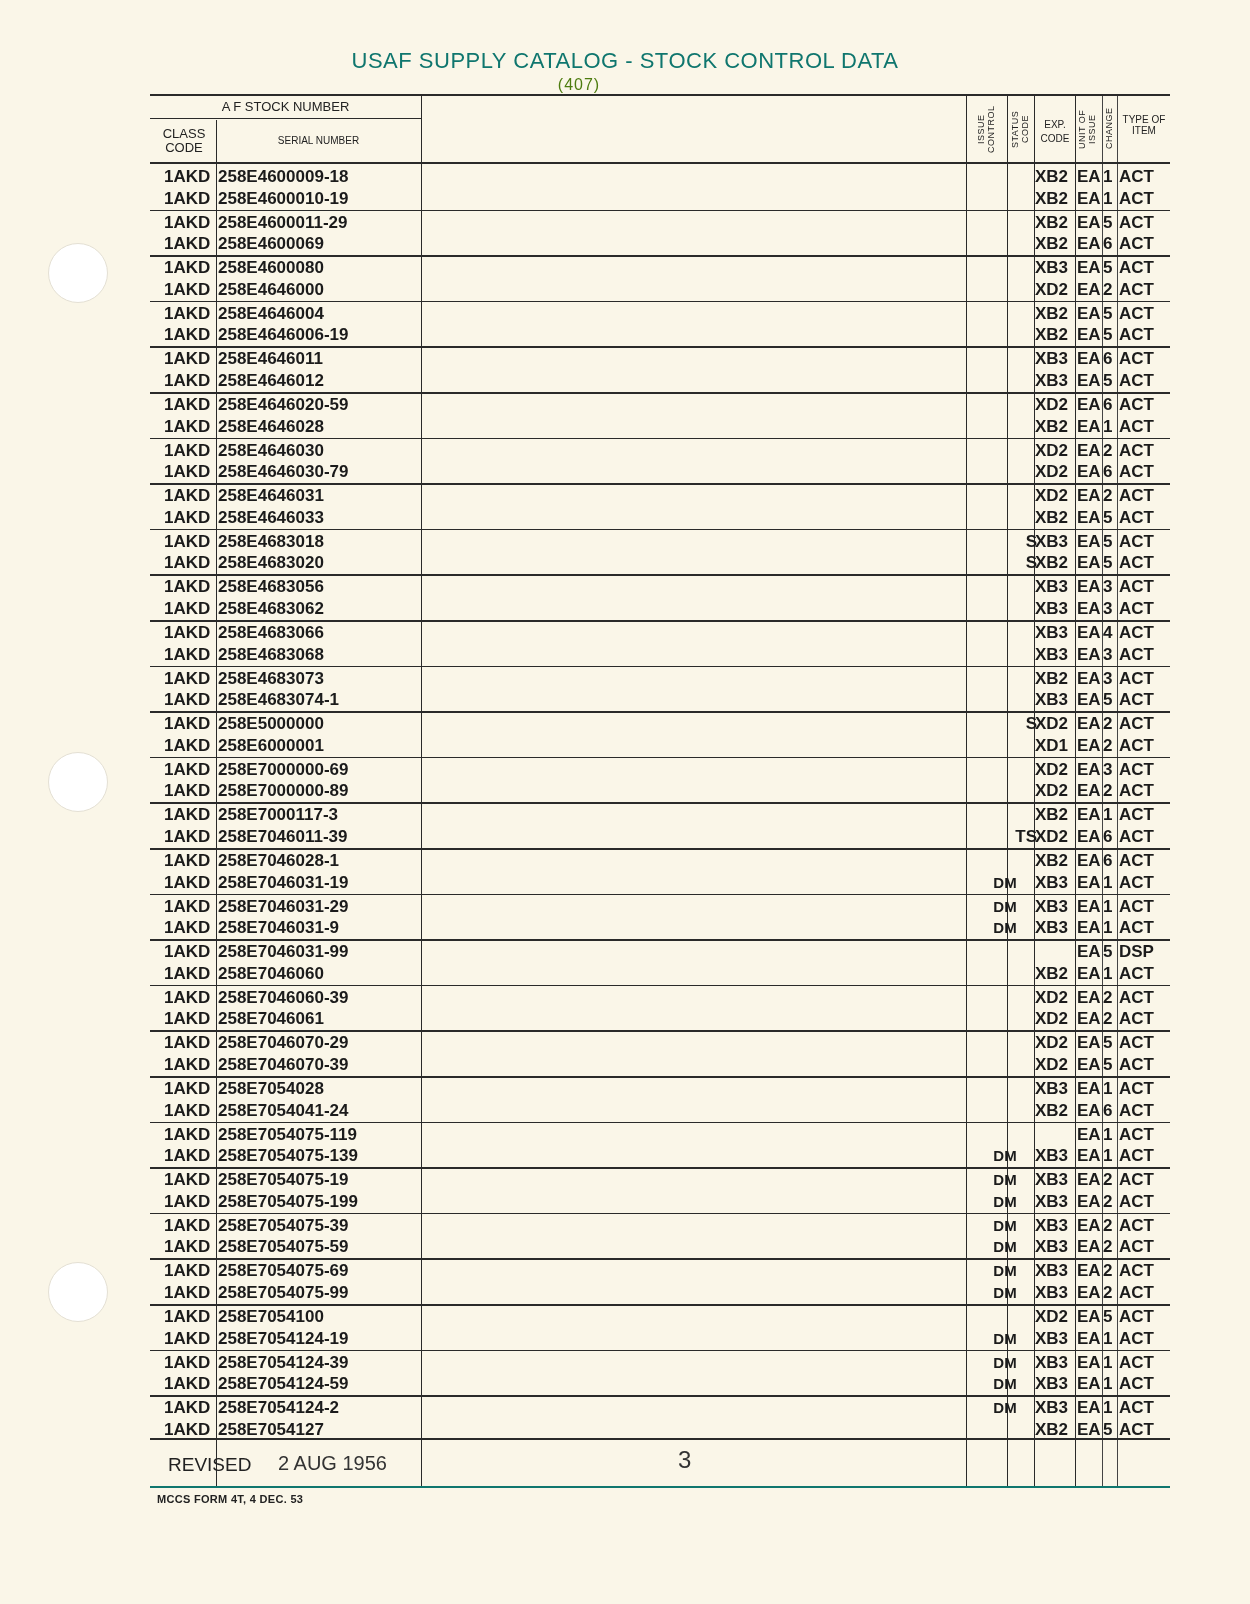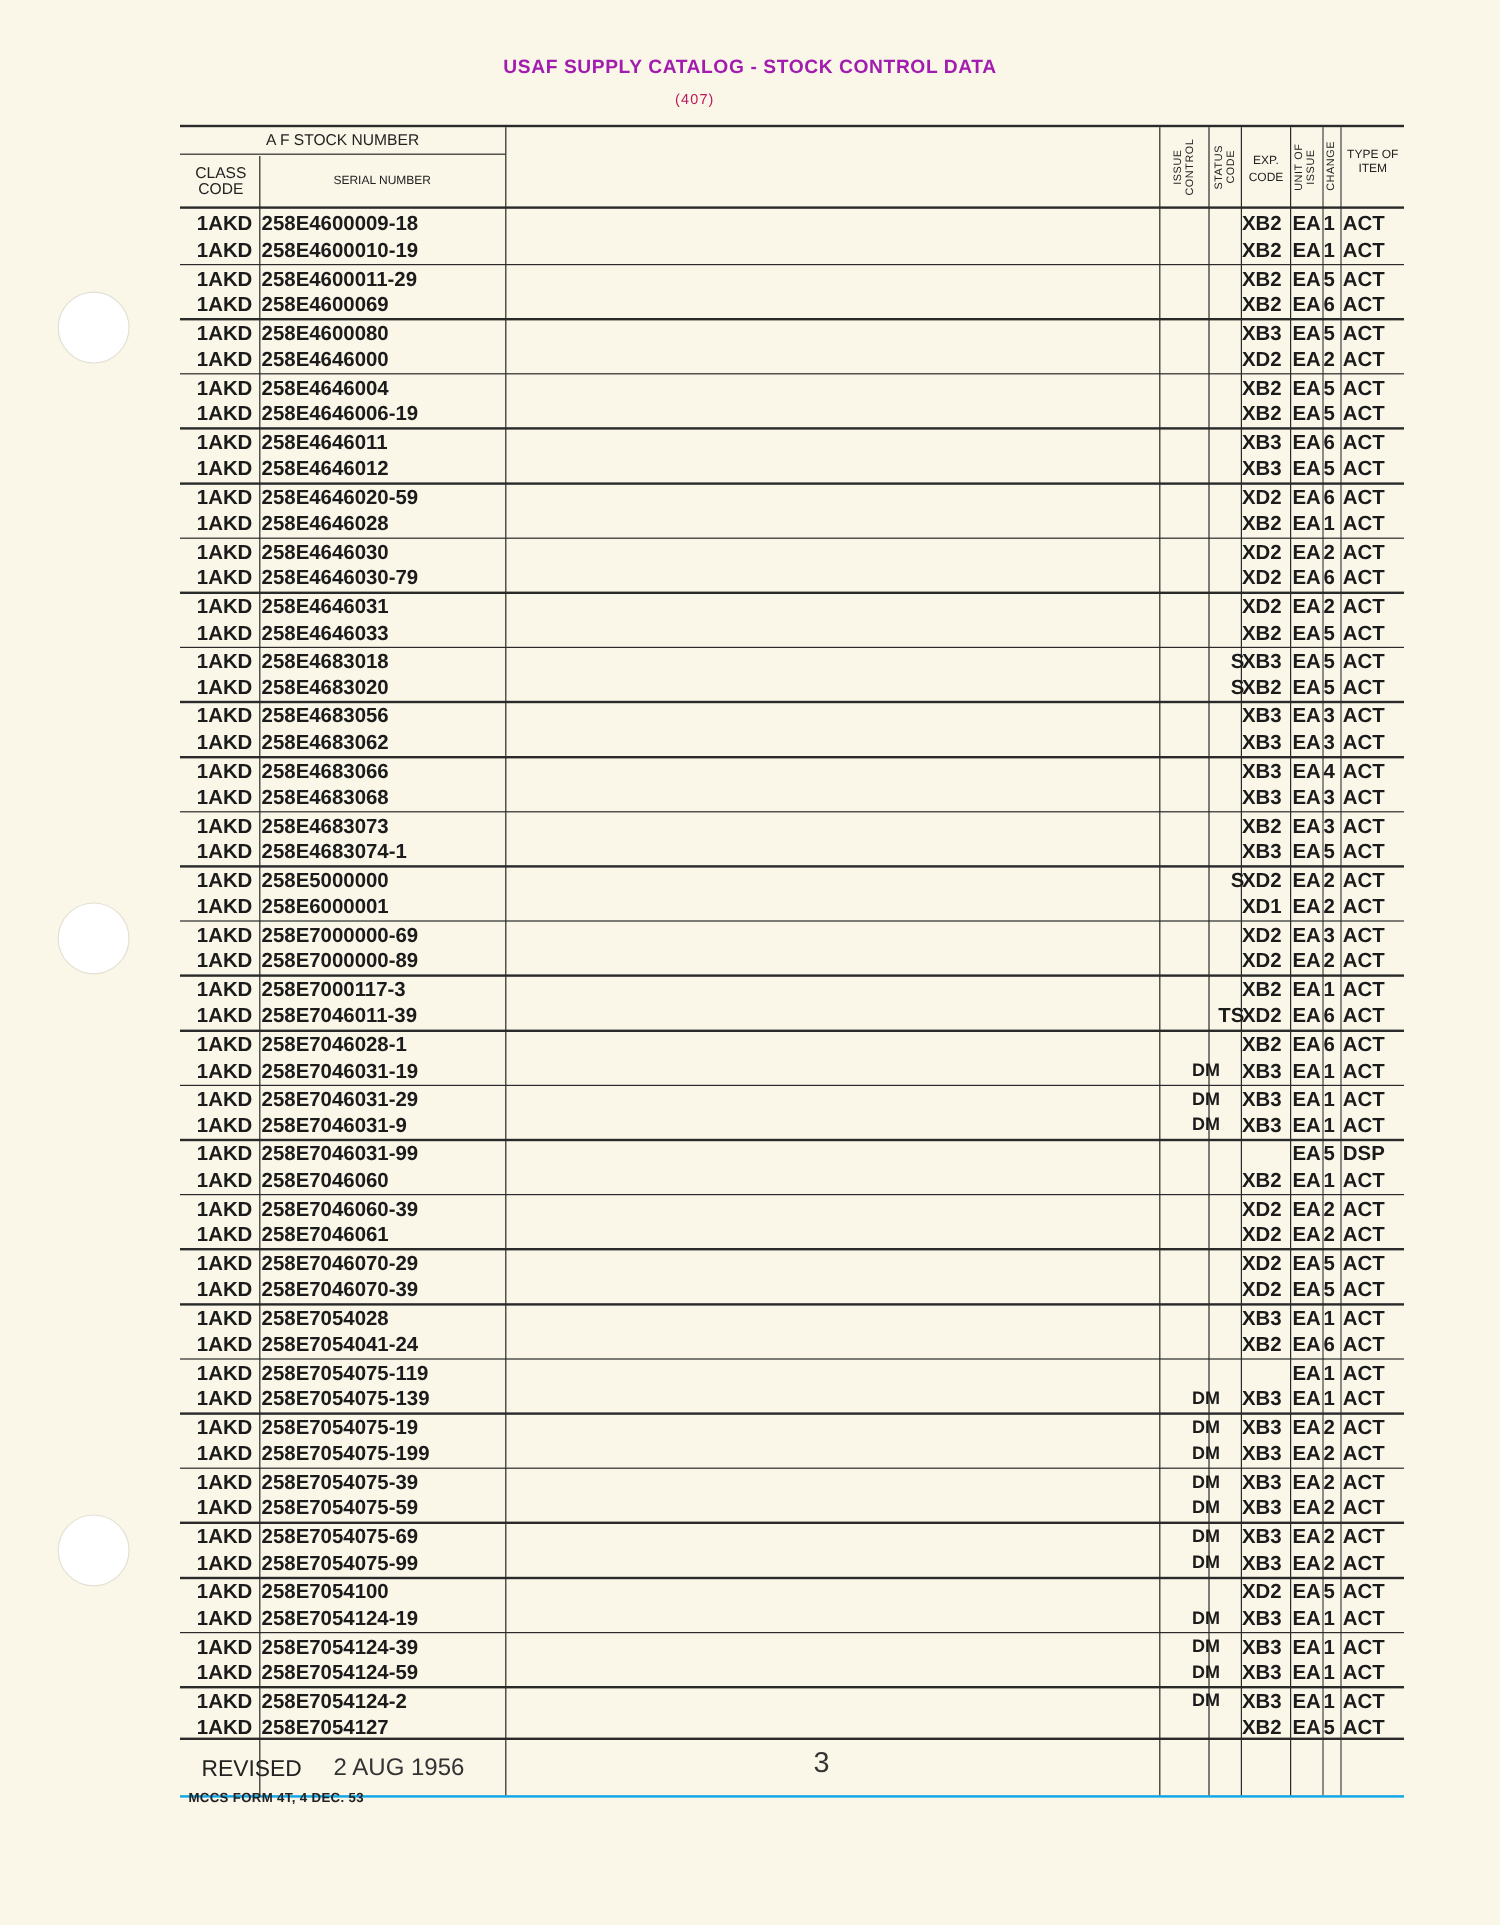--- a/index.html
+++ b/index.html
@@ -1,25 +1,25 @@
 <!DOCTYPE html>
 <html><head>
 <meta charset="utf-8">
 <style>
   html, body { margin:0; padding:0; }
   body { width:1250px; height:1604px; background:#faf6e8; position:relative; overflow:hidden;
          font-family:"Liberation Sans", sans-serif; color:#1a1a1a; }
   .hole { position:absolute; left:48px; width:58px; height:58px; border-radius:50%;
           background:#ffffff; border:1px solid #e4e0d4; }
   .title { position:absolute; top:48px; left:0; width:1250px; text-align:center;
-           font-size:16px; letter-spacing:0.5px; color:#a21caf;font-weight:bold; }
+           font-size:22px; letter-spacing:0.5px; color:#0f766e; }
   .subtitle { position:absolute; top:76px; left:0; width:1158px; text-align:center;
-              font-size:12px; letter-spacing:1px; color:#be185d; }
-  .table { position:absolute; left:150px; top:104px; width:1020px; height:1390px;
-           border-top:2px solid #2a2a2a; border-bottom:2px solid #0ea5e9; }
+              font-size:16px; letter-spacing:1px; color:#4d7c0f; }
+  .table { position:absolute; left:150px; top:94px; width:1020px; height:1390px;
+           border-top:2px solid #2a2a2a; border-bottom:2px solid #0f766e; }
   .vline { position:absolute; top:0; bottom:0; width:1px; background:#2a2a2a; }
   .vline.thin { background:#444; }
   .hdr-bottom { position:absolute; left:0; right:0; top:66px; height:2px; background:#2a2a2a; }
   .hdr-split { position:absolute; left:0; width:271px; top:22px; height:1px; background:#2a2a2a; }
   .hdr { position:absolute; font-size:12px; color:#222; text-align:center; line-height:14px; }
   .hdr-v { position:absolute; font-size:9px; color:#222; writing-mode:vertical-rl; transform:rotate(180deg);
            text-align:center; line-height:10px; letter-spacing:0.5px; }
   .group-line { position:absolute; left:0; right:0; height:1.5px; background:#2a2a2a; }
   .row { position:absolute; left:0; right:0; height:22px; font-family:Liberation Sans, sans-serif;
          font-weight:bold; font-size:17px; color:#1b1b1b; }

